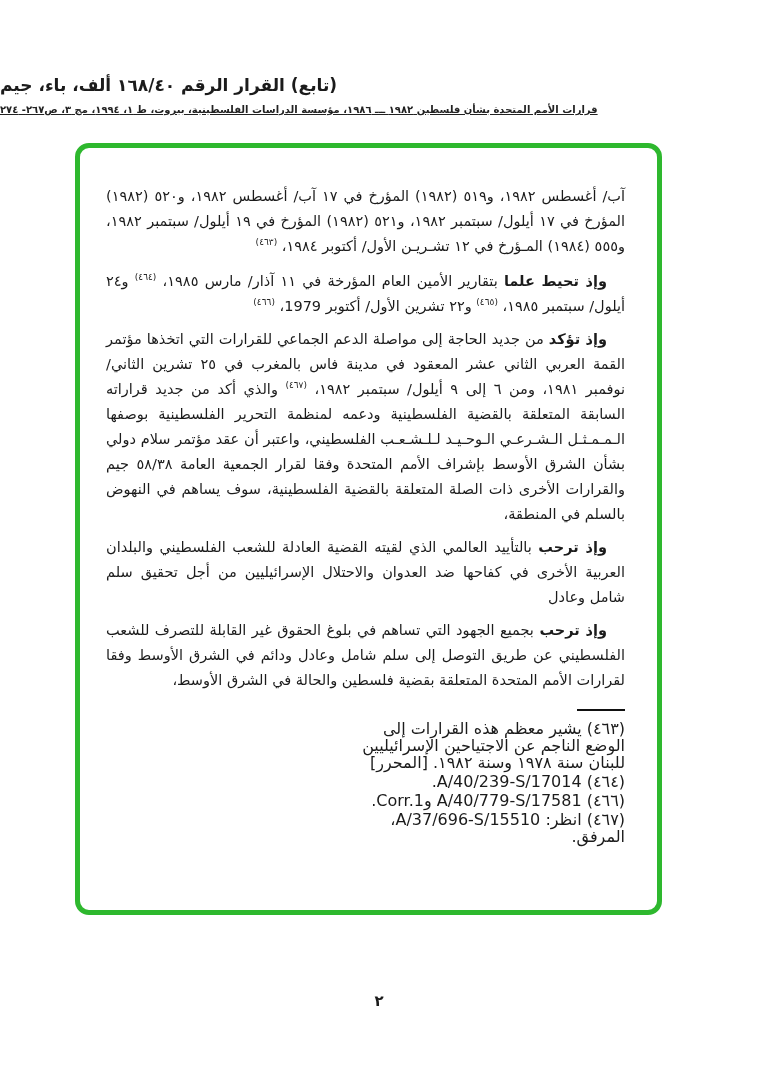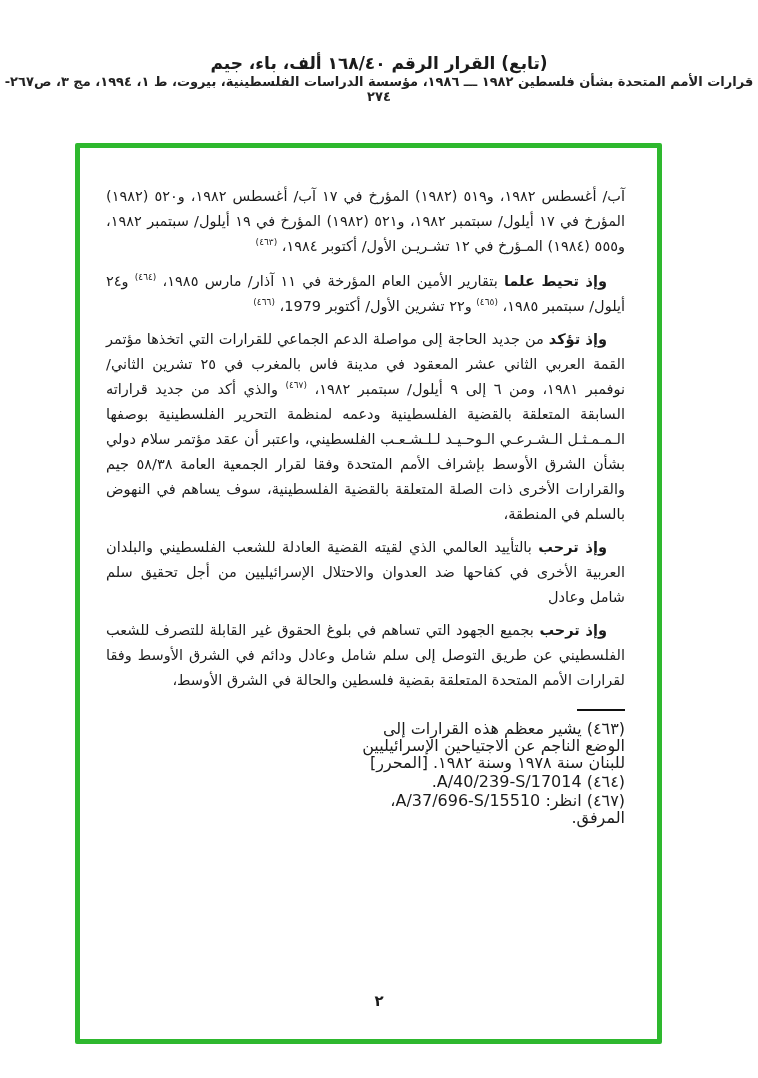--- a/index.html
+++ b/index.html
@@ -7,42 +7,43 @@
   body {
     width: 758px;
     height: 1078px;
     position: relative;
     direction: rtl;
     font-family: "DejaVu Sans", sans-serif;
     color: #1b1b1b;
     overflow: hidden;
   }
   .page-header {
-    text-align: center;
-    padding-top: 53px;
+    text-align: left;
+    padding-top: 75px;
   }
   .page-title {
     font-size: 17px;
     font-weight: bold;
     letter-spacing: 0.2px;
   }
   .source-line {
-    font-size: 13px;
+    font-size: 10px;
     font-weight: bold;
-    margin-top: 1px;
+    margin-top: 9px;
     color: #222;
+    text-decoration: underline;
   }
   .doc-frame {
     position: absolute;
     left: 75px;
     top: 143px;
     width: 587px;
-    height: 901px;
+    height: 772px;
     border: 5px solid #2eb82e;
-    border-radius: 2px;
+    border-radius: 14px;
     background: #ffffff;
     overflow: hidden;
   }
   .doc-inner {
     padding: 36px 32px 0 26px;
   }
   .main-text {
     font-size: 14.5px;
     line-height: 25px;
     text-align: justify;
@@ -129,20 +130,24 @@
     <div class="footnotes">
       <p class="fn">
         <span class="fn-num">(٤٦٣)</span>
         <span>يشير معظم هذه القرارات إلى الوضع الناجم عن الاجتياحين الإسرائيليين للبنان سنة ١٩٧٨ وسنة ١٩٨٢. [المحرر]</span>
       </p>
       <p class="fn">
         <span class="fn-num">(٤٦٤)</span>
         <span>A/40/239-S/17014.</span>
       </p>
       <p class="fn">
+        <span class="fn-num">(٤٦٦)</span>
+        <span>A/40/779-S/17581 وCorr.1.</span>
+      </p>
+      <p class="fn">
         <span class="fn-num">(٤٦٧)</span>
         <span>انظر: A/37/696-S/15510، المرفق.</span>
       </p>
     </div>
 
   </div>
 </div>
 
 <div class="page-number">٢</div>
 

